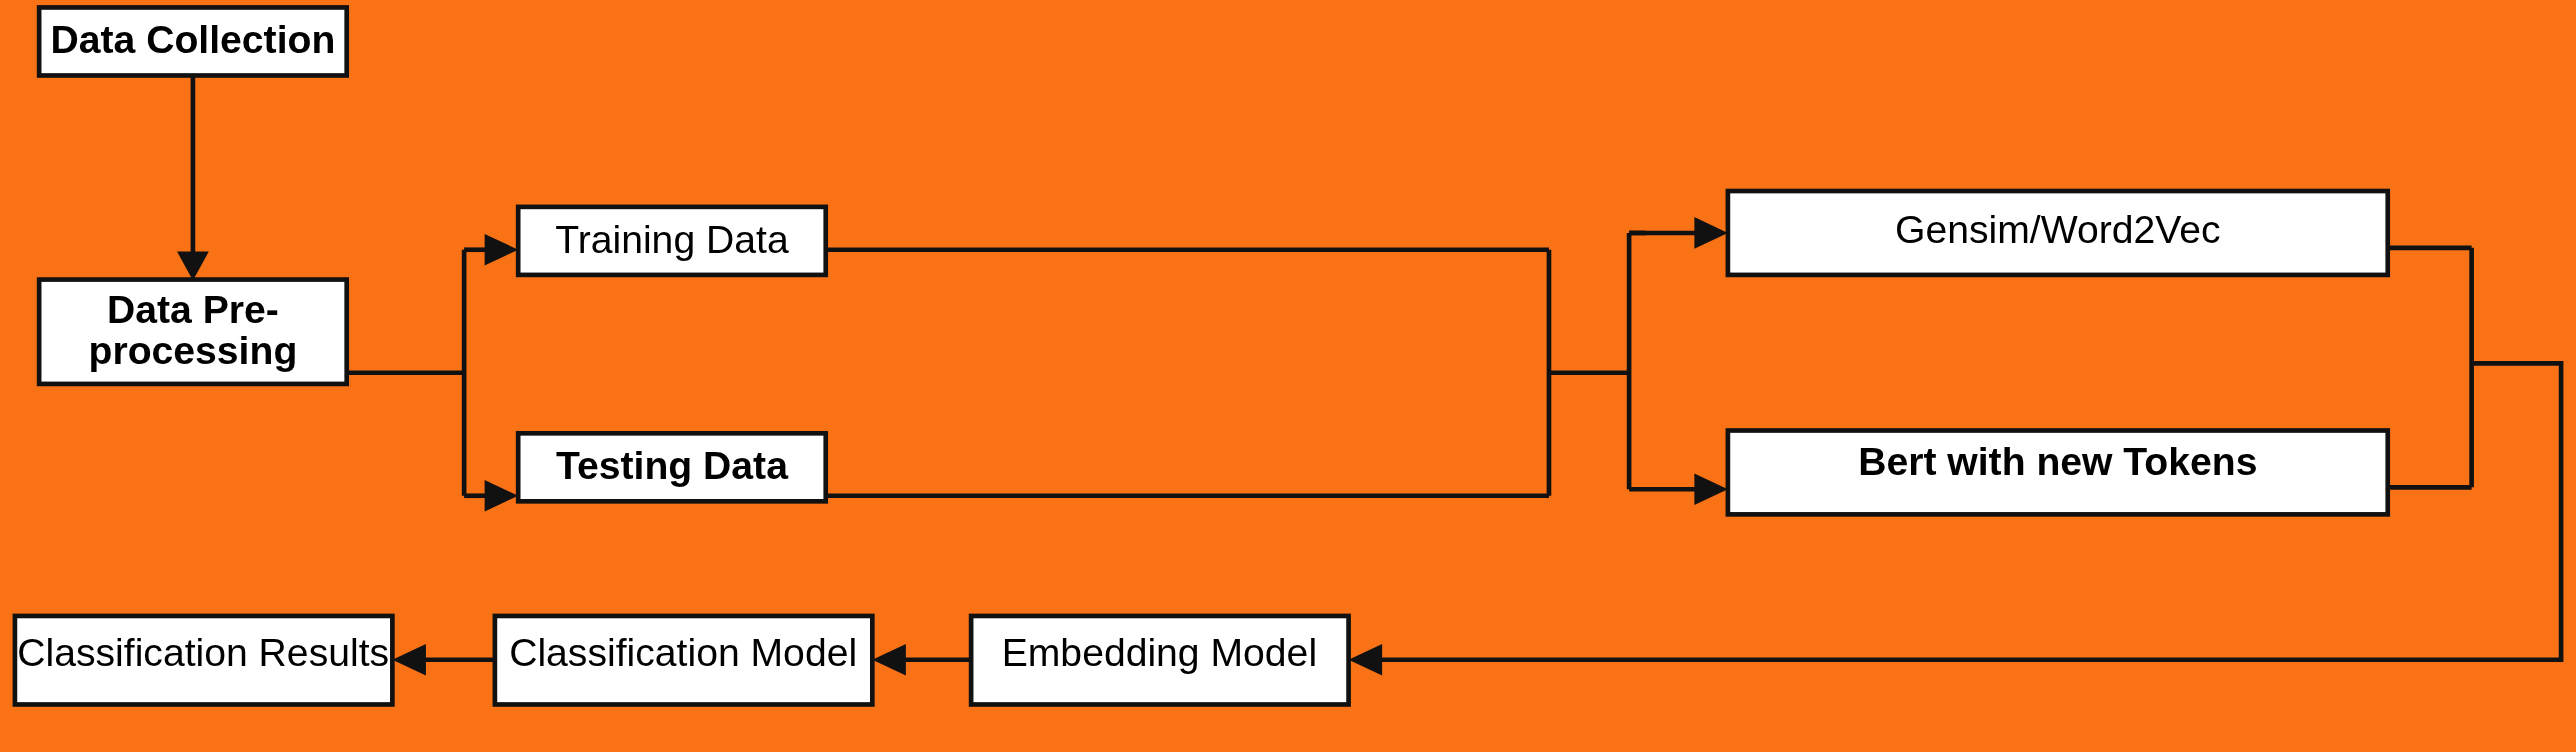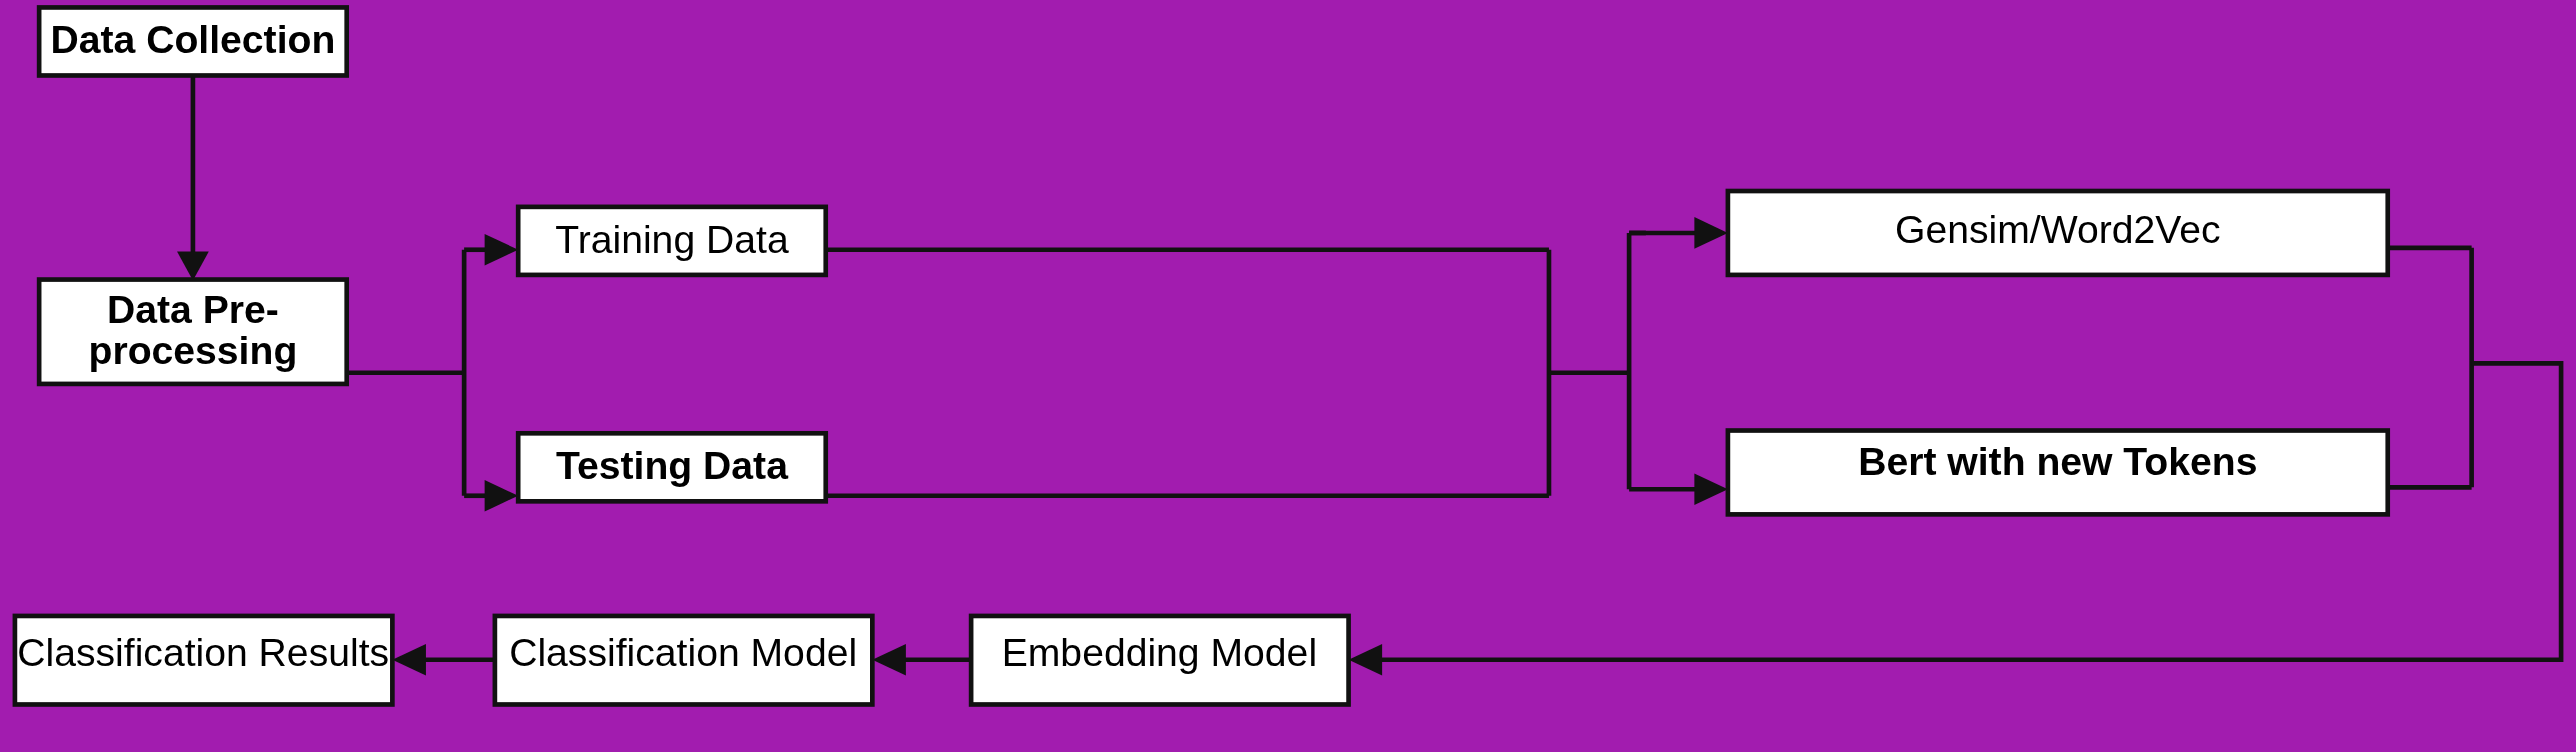--- a/index.html
+++ b/index.html
@@ -7,21 +7,21 @@
     padding: 0;
     background: #ffffff;
   }
   body {
     font-family: "Liberation Sans", sans-serif;
   }
   #canvas {
     position: relative;
     width: 2576px;
     height: 752px;
-    background: #a21caf;
+    background: #f97316;
     overflow: hidden;
   }
   svg.flow {
     position: absolute;
     top: 0;
     left: 0;
     width: 2576px;
     height: 752px;
   }
   .node-rect {

